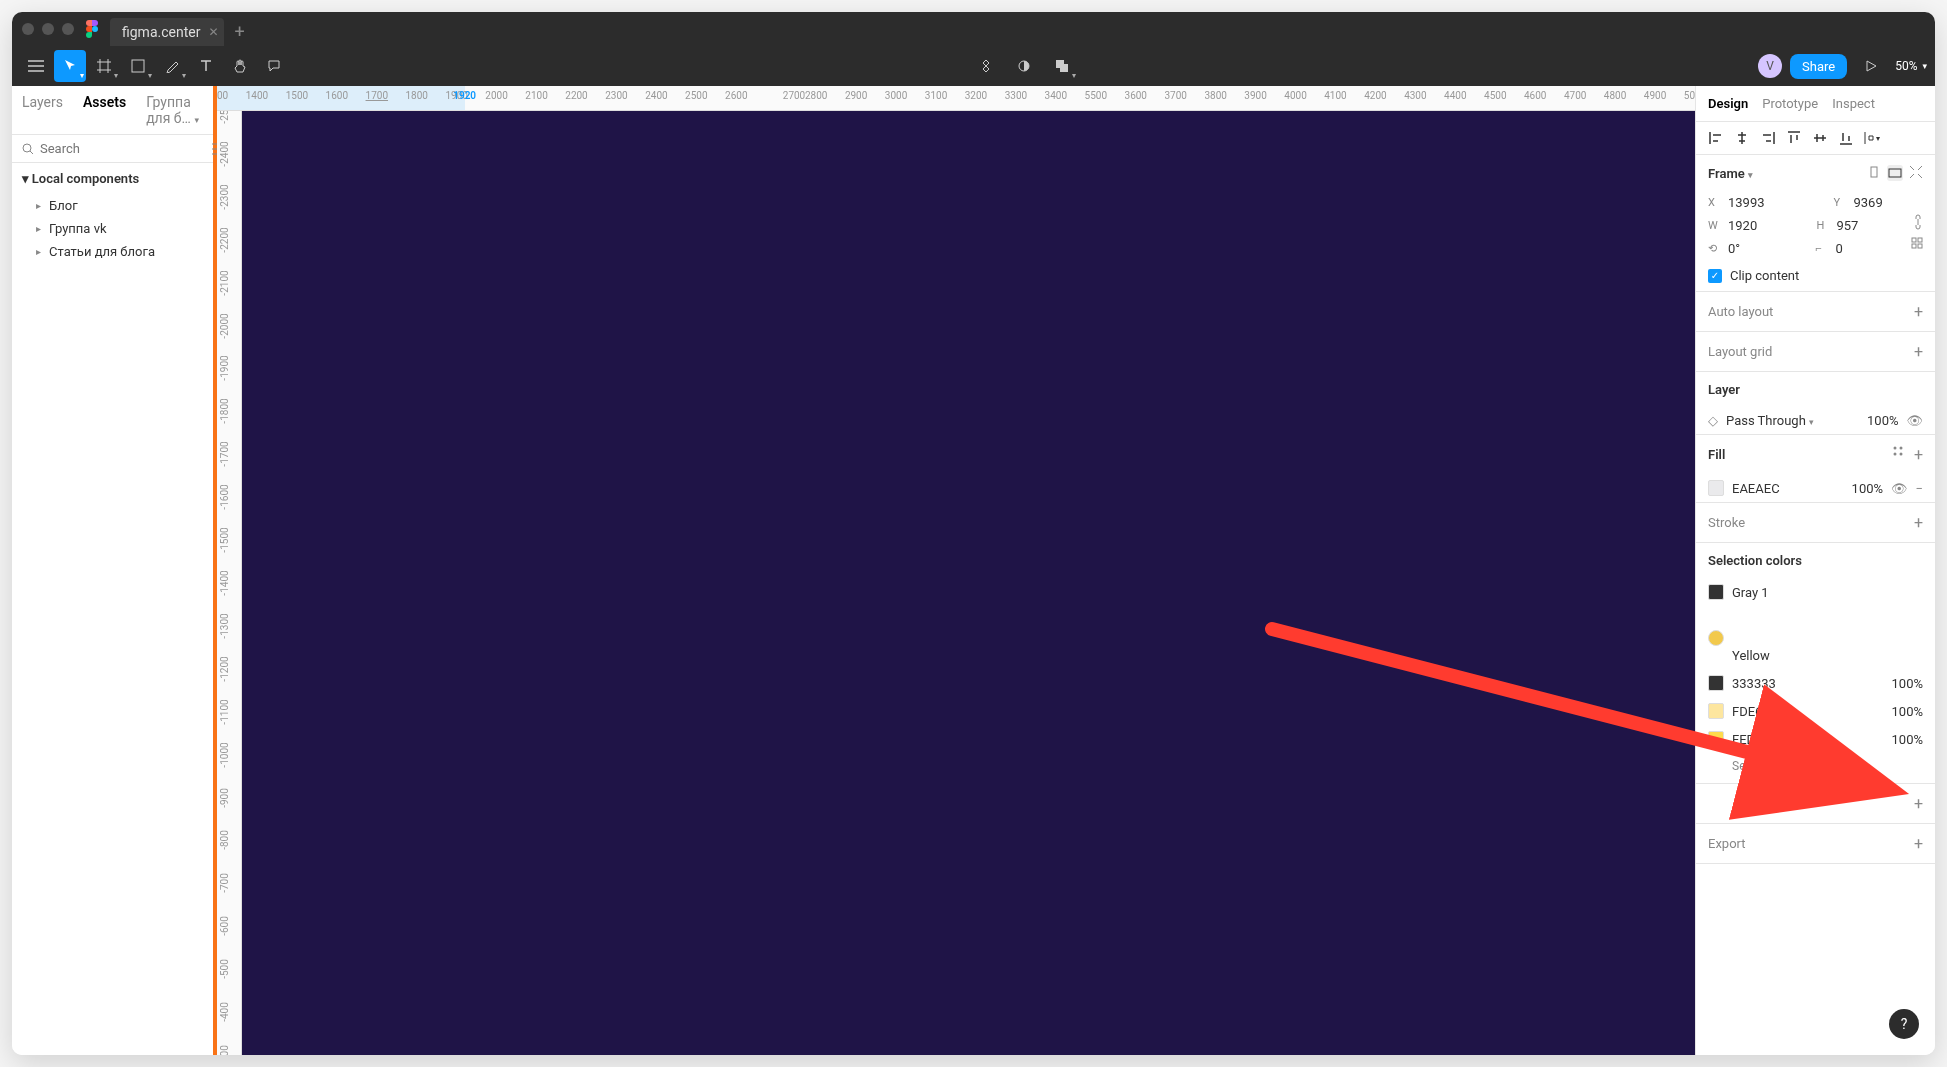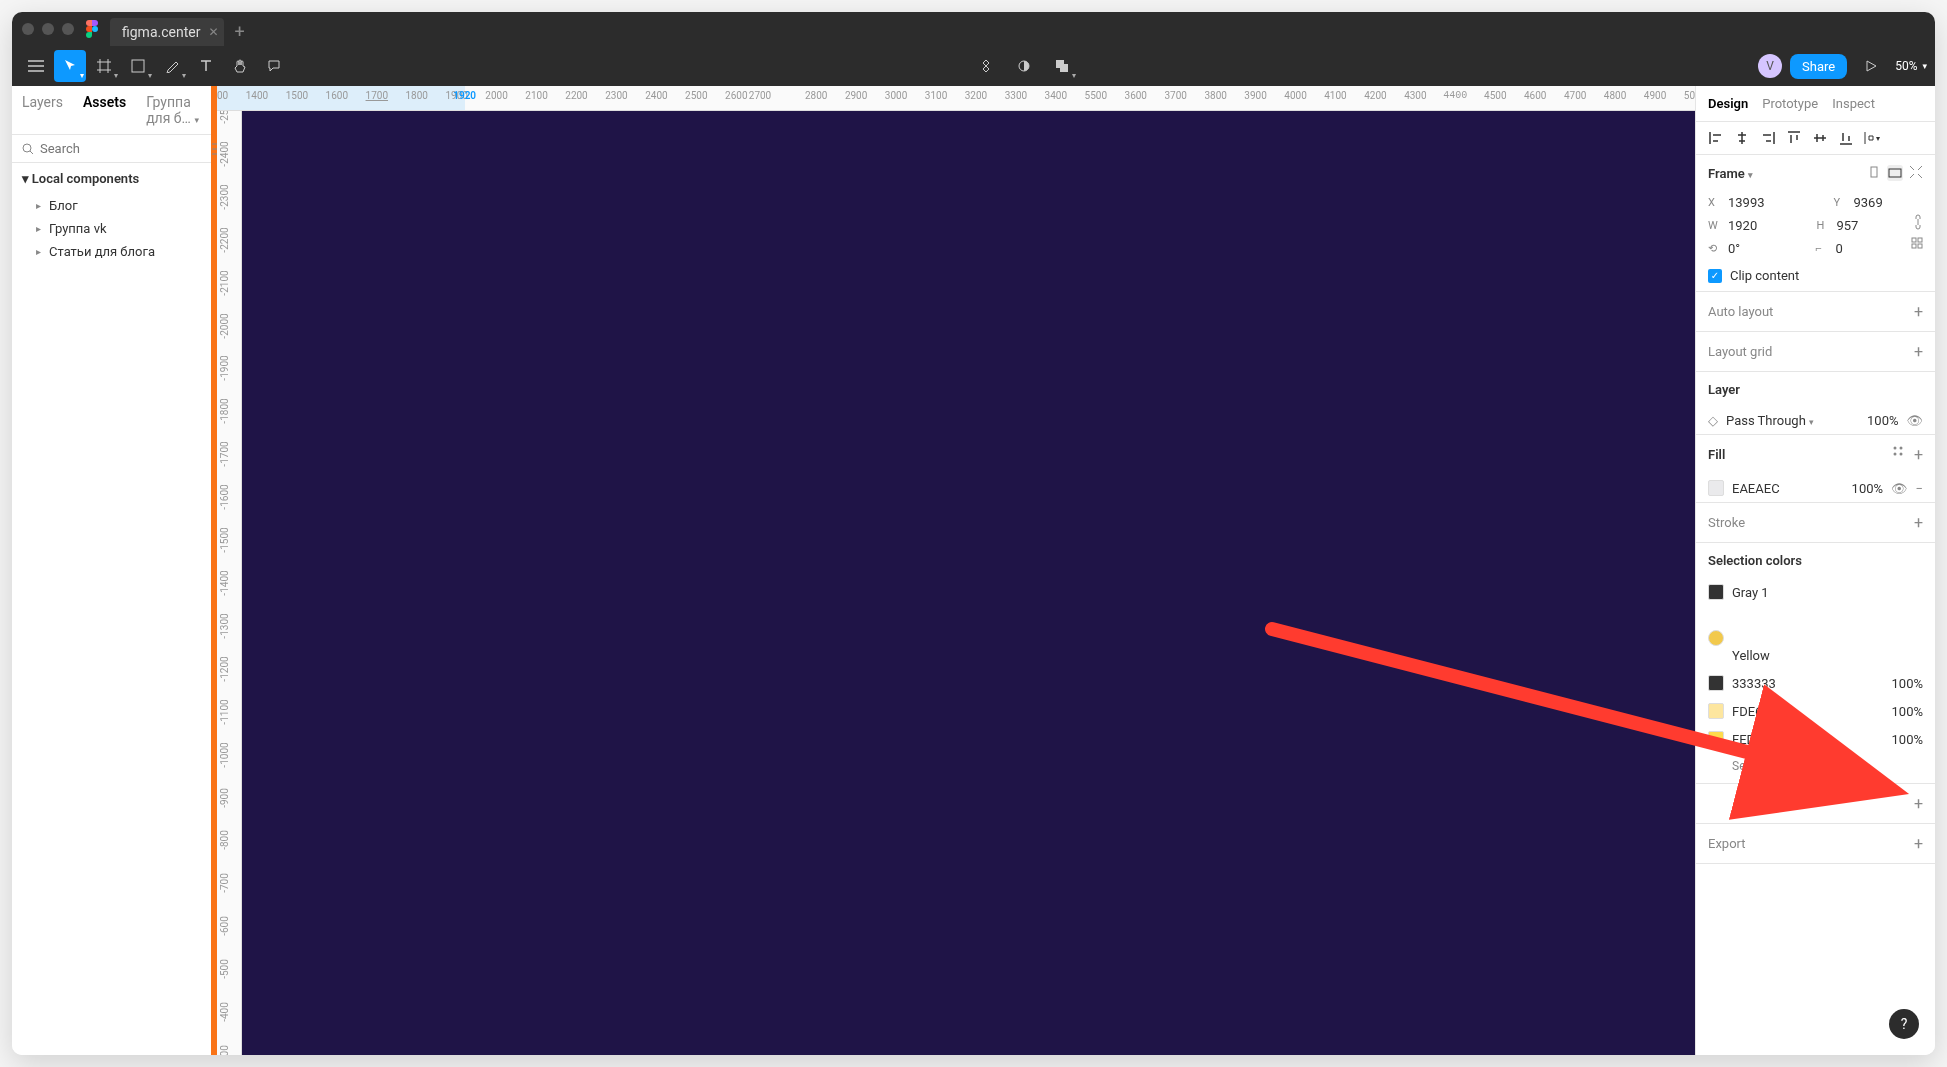--- a/index.html
+++ b/index.html
@@ -21,21 +21,21 @@
 .tool.active.chev::after { color:#fff; }
 .toolbar-spacer { flex:1; }
 .toolbar-center { display:flex; gap:6px; align-items:center; }
 .toolbar-right { display:flex; gap:8px; align-items:center; }
 .avatar { width:24px; height:24px; border-radius:50%; background:#d5c5ff; display:flex; align-items:center; justify-content:center; font-size:12px; color:#555; }
 .share-btn { background:#0d99ff; color:#fff; border:none; border-radius:8px; padding:5px 12px; font-size:13px; cursor:pointer; }
 .zoom { display:flex; align-items:center; gap:2px; font-size:12px; color:#fff; }
 
 .main { flex:1; display:flex; overflow:hidden; }
 
-.left-panel { width:205px; background:#fff; border-right:6px solid #f97316; display:flex; flex-direction:column; font-size:14px; color:#333; }
+.left-panel { width:205px; background:#fff; border-right:4px solid #f97316; display:flex; flex-direction:column; font-size:14px; color:#333; }
 .lp-tabs { display:flex; border-bottom:1px solid #e5e5e5; font-size:14px; }
 .lp-tab { padding:8px 10px; color:#888; cursor:pointer; }
 .lp-tab.active { color:#000; font-weight:600; }
 .lp-search { padding:6px 10px; display:flex; align-items:center; gap:6px; color:#888; border-bottom:1px solid #e5e5e5; }
 .lp-search input { border:none; outline:none; flex:1; font-size:13px; color:#404040; }
 .lp-search-icons { display:flex; gap:6px; }
 .lp-heading { padding:8px 10px; font-size:13px; font-weight:600; color:#333; }
 .lp-item { padding:4px 10px 4px 24px; font-size:13px; color:#333; display:flex; align-items:center; gap:4px; cursor:pointer; }
 .lp-item::before { content:"▸"; font-size:10px; color:#888; margin-right:4px; }
 
@@ -231,38 +231,38 @@
           <div class="tick" style="left: 159.784px; text-decoration: underline;">1700</div>
           <div class="tick" style="left: 199.73px; text-align: center;">1800</div>
           <div class="tick" style="left: 239.676px;">1900</div>
           <div class="tick" style="left: 279.622px;">2000</div>
           <div class="tick" style="left: 319.568px;">2100</div>
           <div class="tick" style="left: 359.514px;">2200</div>
           <div class="tick" style="left: 399.459px;">2300</div>
           <div class="tick" style="left: 439.405px;">2400</div>
           <div class="tick" style="left: 479.351px;">2500</div>
           <div class="tick" style="left: 519.297px;">2600</div>
-          <div class="tick" style="left: 543px;">2700</div>
+          <div class="tick" style="left: 577px;">2700</div>
           <div class="tick" style="left: 599.189px;">2800</div>
           <div class="tick" style="left: 639.135px;">2900</div>
           <div class="tick" style="left: 679.081px;">3000</div>
           <div class="tick" style="left: 719.027px;">3100</div>
           <div class="tick" style="left: 758.973px;">3200</div>
           <div class="tick" style="left: 798.919px;">3300</div>
           <div class="tick" style="left: 838.865px;">3400</div>
           <div class="tick" style="left: 878.811px;">5500</div>
           <div class="tick" style="left: 918.757px;">3600</div>
           <div class="tick" style="left: 958.703px;">3700</div>
           <div class="tick" style="left: 998.649px;">3800</div>
           <div class="tick" style="left: 1038.59px;">3900</div>
           <div class="tick" style="left: 1078.54px;">4000</div>
           <div class="tick" style="left: 1118.49px;">4100</div>
           <div class="tick" style="left: 1158.43px;">4200</div>
           <div class="tick" style="left: 1198.38px;">4300</div>
-          <div class="tick" style="left: 1238.32px; font-family: Liberation Mono, monospace;">4400</div>
+          <div class="tick" style="left: 1238.32px;">4400</div>
           <div class="tick" style="left: 1278.27px;">4500</div>
           <div class="tick" style="left: 1318.22px;">4600</div>
           <div class="tick" style="left: 1358.16px;">4700</div>
           <div class="tick" style="left: 1398.11px;">4800</div>
           <div class="tick" style="left: 1438.05px;">4900</div>
           <div class="tick" style="left: 1478px;">5000</div>
           <div class="sel-marker" style="left: 247.665px;">1920</div>
         </div>
       <div class="canvas-body">
         <div class="ruler-v" id="ruler-v">

